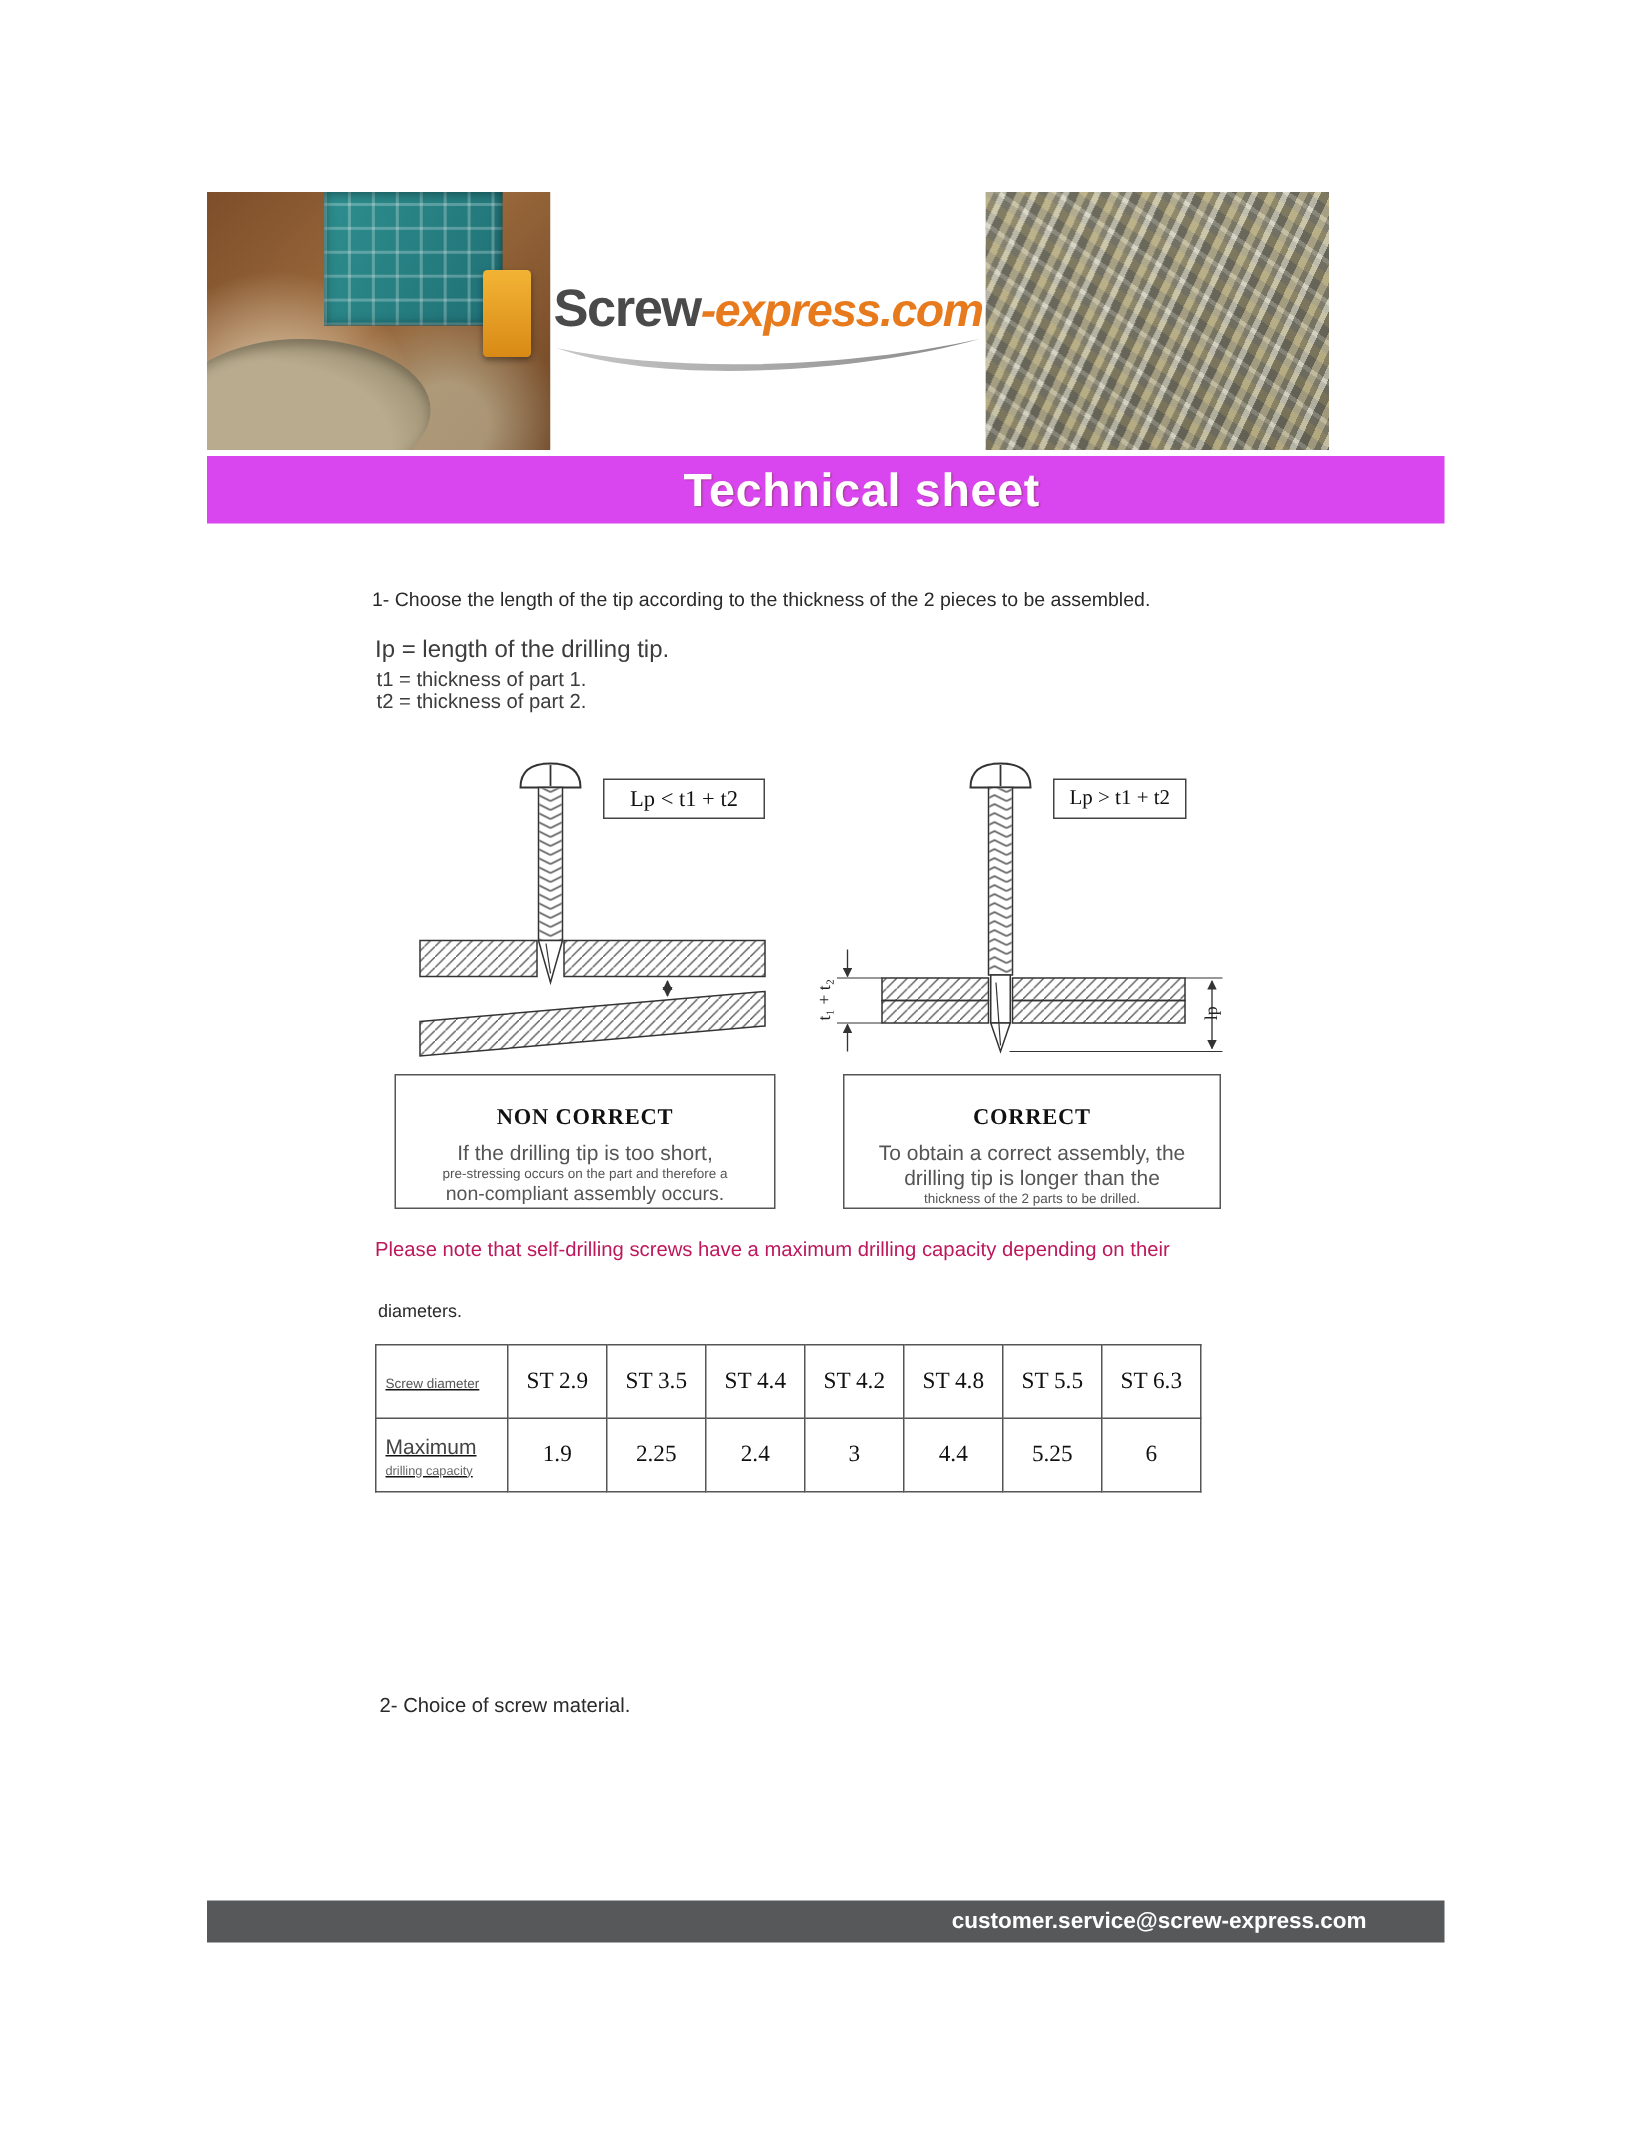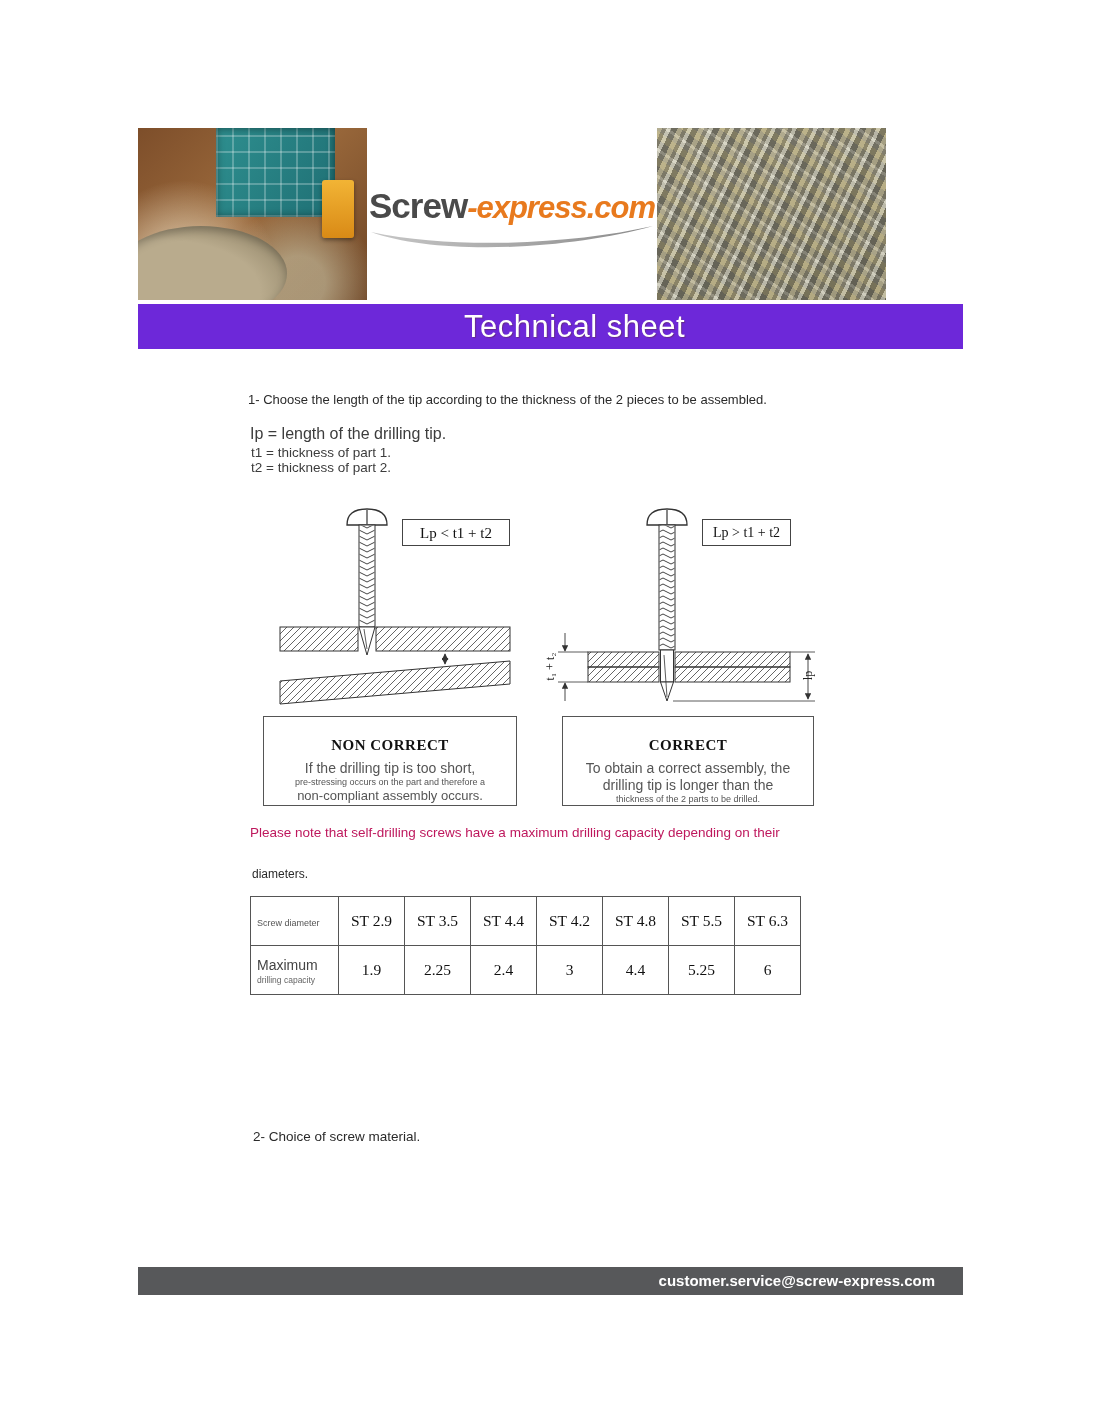--- a/index.html
+++ b/index.html
@@ -45,22 +45,22 @@
     width:253px; height:100%;
     background:
       repeating-linear-gradient(115deg, rgba(200,190,150,.55) 0 5px, rgba(120,115,95,.55) 5px 9px, rgba(230,228,210,.55) 9px 13px, rgba(90,88,75,.55) 13px 19px),
       repeating-linear-gradient(35deg, rgba(190,175,110,.5) 0 7px, rgba(140,140,130,.5) 7px 12px, rgba(240,240,230,.5) 12px 15px, rgba(100,100,90,.5) 15px 22px),
       linear-gradient(160deg,#a8a494,#6f6c5e);
   }
 
   
   .title-bar {
     position:absolute; left:138px; top:304px; width:825px; height:45px;
-    background:#6d28d9; color:#fff; text-align:center; line-height:45px;
-    font-size:31px; font-weight:normal; letter-spacing:.5px;
+    background:#d946ef; color:#fff; text-align:center; line-height:45px;
+    font-size:31px; font-weight:bold; letter-spacing:.5px;
     text-shadow:1px 1px 1px rgba(90,50,0,.35);
     padding-left:48px;
   }
 
   
   .txt { position:absolute; color:#1f1f1f; }
   .intro  { left:248px; top:392px; font-size:13px; color:#2a2a2a; }
   .leg-lp { left:250px; top:425px; font-size:16px; color:#3c3c3c; }
   .leg-t1 { left:251px; top:445px; font-size:13.5px; color:#3c3c3c; }
   .leg-t2 { left:251px; top:460px; font-size:13.5px; color:#3c3c3c; }
@@ -93,32 +93,32 @@
 
   
   .note1 { left:250px; top:825px; font-size:13.5px; color:#be185d; }
   .note2 { left:252px; top:867px; font-size:12px;  color:#2a2a2a; }
   table.cap { position:absolute; left:250px; top:896px; border-collapse:collapse; }
   table.cap td {
     border:1px solid #555; text-align:center; vertical-align:middle;
     width:66px; height:49px; font-family:"Liberation Serif", serif; font-size:15.5px; color:#111;
     background:#fff;
   }
-  table.cap td.rowhead { width:88px; text-align:left; padding-left:6px; font-family:"Liberation Sans", sans-serif; }
+  table.cap td.rowhead { width:88px; text-align:left; padding-left:6px; font-family:"Liberation Sans", sans-serif;text-decoration:underline; }
   .rh-small { font-size:9px; color:#555; }
   .rh-main  { font-size:14px; color:#444; }
   .rh-sub   { font-size:8.5px; color:#666; display:block; margin-top:1px; }
 
   .sec2 { left:253px; top:1129px; font-size:13.5px; color:#2a2a2a; }
 
   
   .footer {
     position:absolute; left:138px; top:1267px; width:825px; height:28px;
     background:#57585a; color:#fff; font-weight:bold; font-size:15px;
-    line-height:28px; text-align:right; padding-right:28px;
+    line-height:28px; text-align:right; padding-right:52px;
   }
 </style>
 </head>
 <body>
 
 <div class="page">
 
   <div class="header">
     <div class="photo-left">
       <div class="tray"></div>

